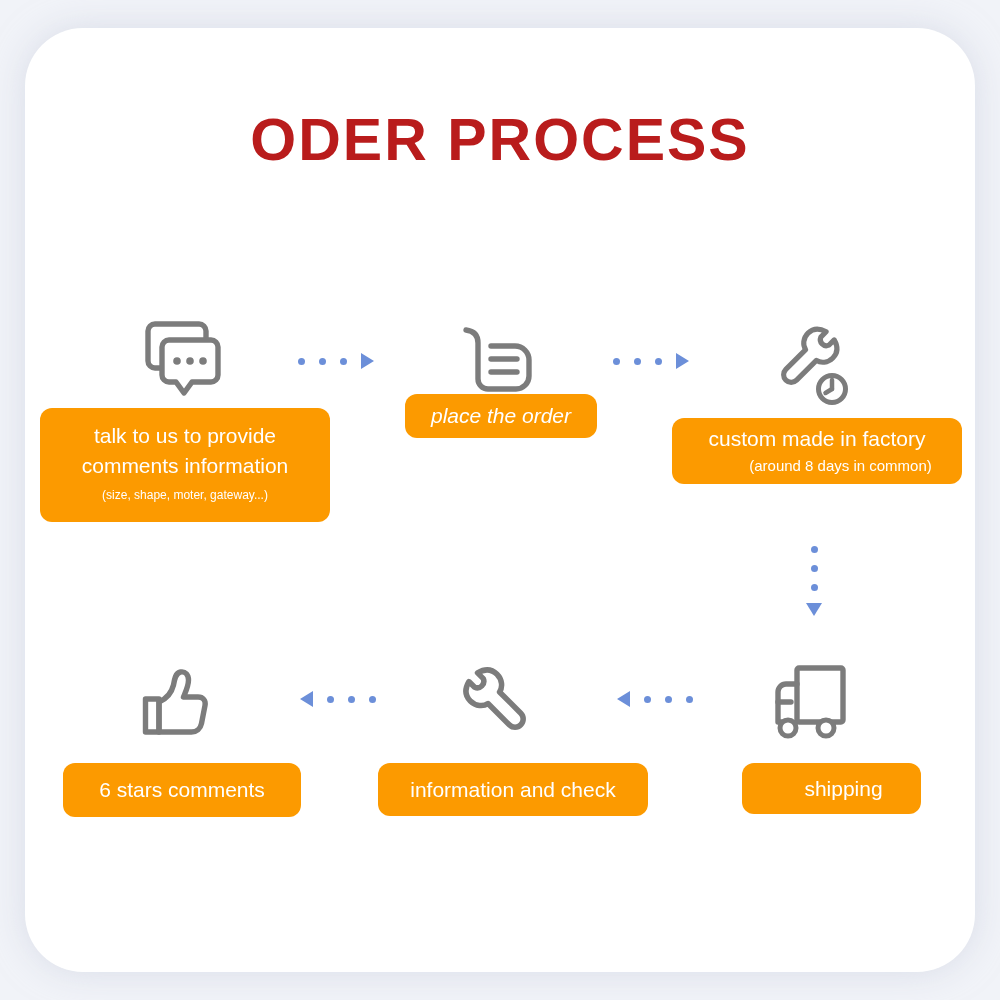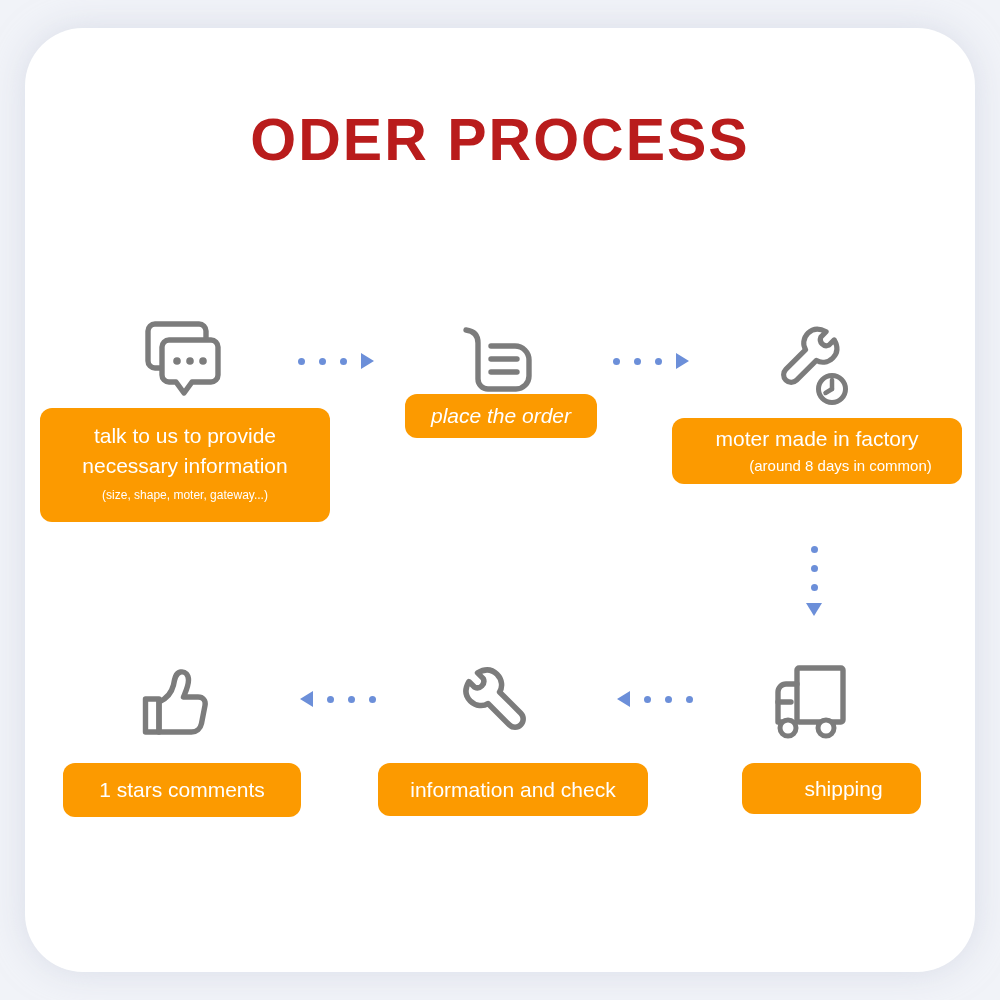--- a/index.html
+++ b/index.html
@@ -98,28 +98,28 @@
 </div>
 <div id="arrow-2" class="arrow">
   <span class="dot"></span>
   <span class="dot"></span>
   <span class="dot"></span>
   <span class="tri-r"></span>
 </div>
 
 <div id="lbl-talk" class="lbl">
   <div class="l-main">talk to us to provide</div>
-  <div class="l-main">necessary information</div>
+  <div class="l-main">comments information</div>
   <div class="l-sub">(size, shape, moter, gateway...)</div>
 </div>
 <div id="lbl-order" class="lbl">
   <div class="l-main">place the order</div>
 </div>
 <div id="lbl-factory" class="lbl">
-  <div class="l-main">moter made in factory</div>
+  <div class="l-main">custom made in factory</div>
   <div class="l-sub">(around 8 days in common)</div>
 </div>
 
 <div id="arrow-3" class="arrow v">
   <span class="dot"></span>
   <span class="dot"></span>
   <span class="dot"></span>
   <span class="tri-d"></span>
 </div>
 
@@ -155,14 +155,14 @@
   <span class="dot"></span>
 </div>
 
 <div id="lbl-shipping" class="lbl">
   <div class="l-main">shipping</div>
 </div>
 <div id="lbl-install" class="lbl">
   <div class="l-main">information and check</div>
 </div>
 <div id="lbl-stars" class="lbl">
-  <div class="l-main">1 stars comments</div>
+  <div class="l-main">6 stars comments</div>
 </div>
 
 </body></html>

